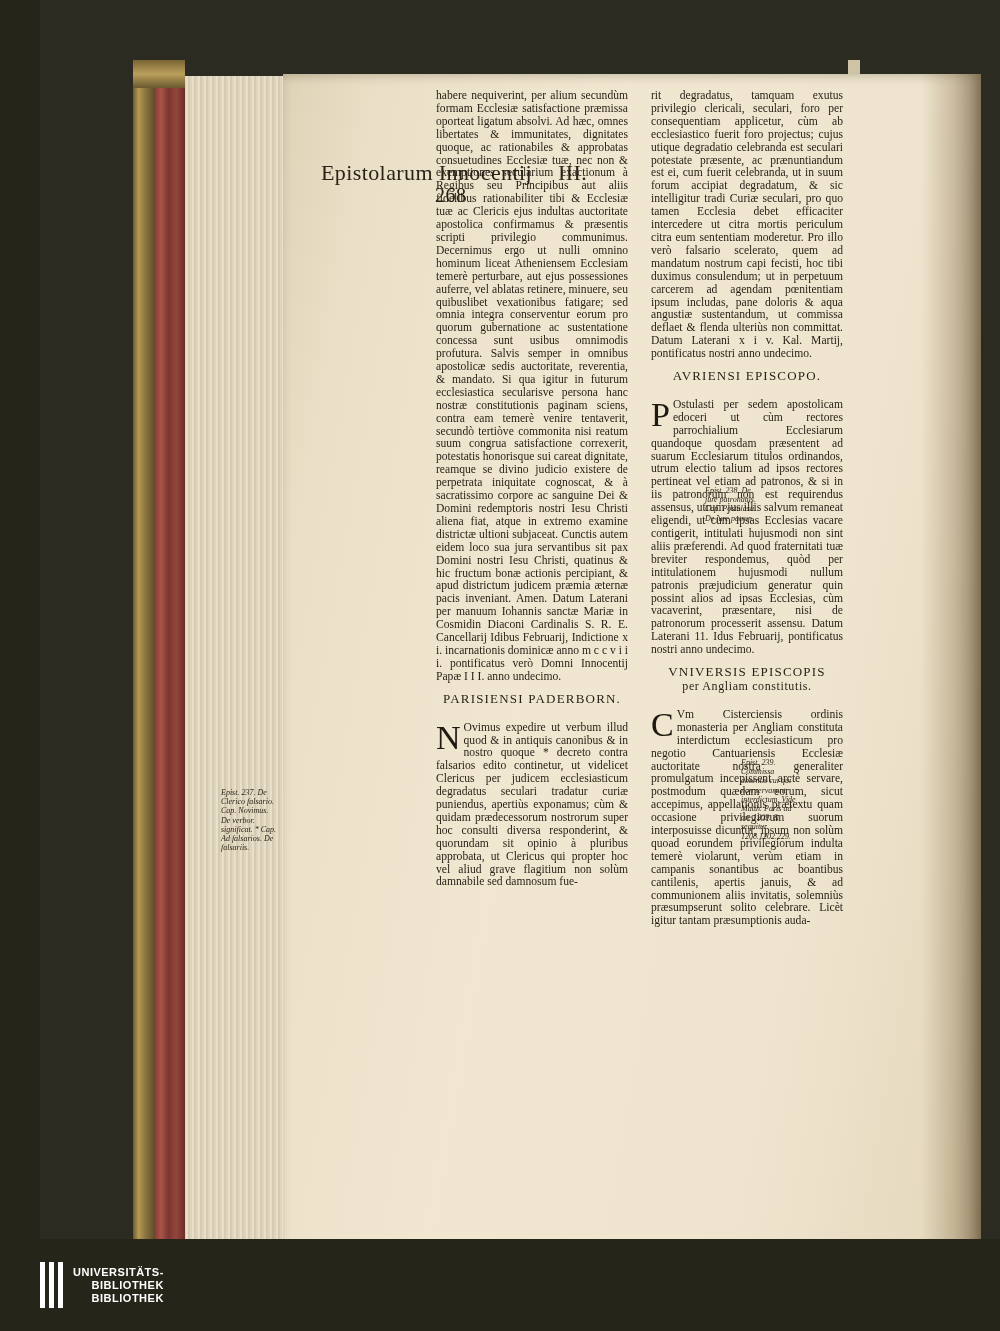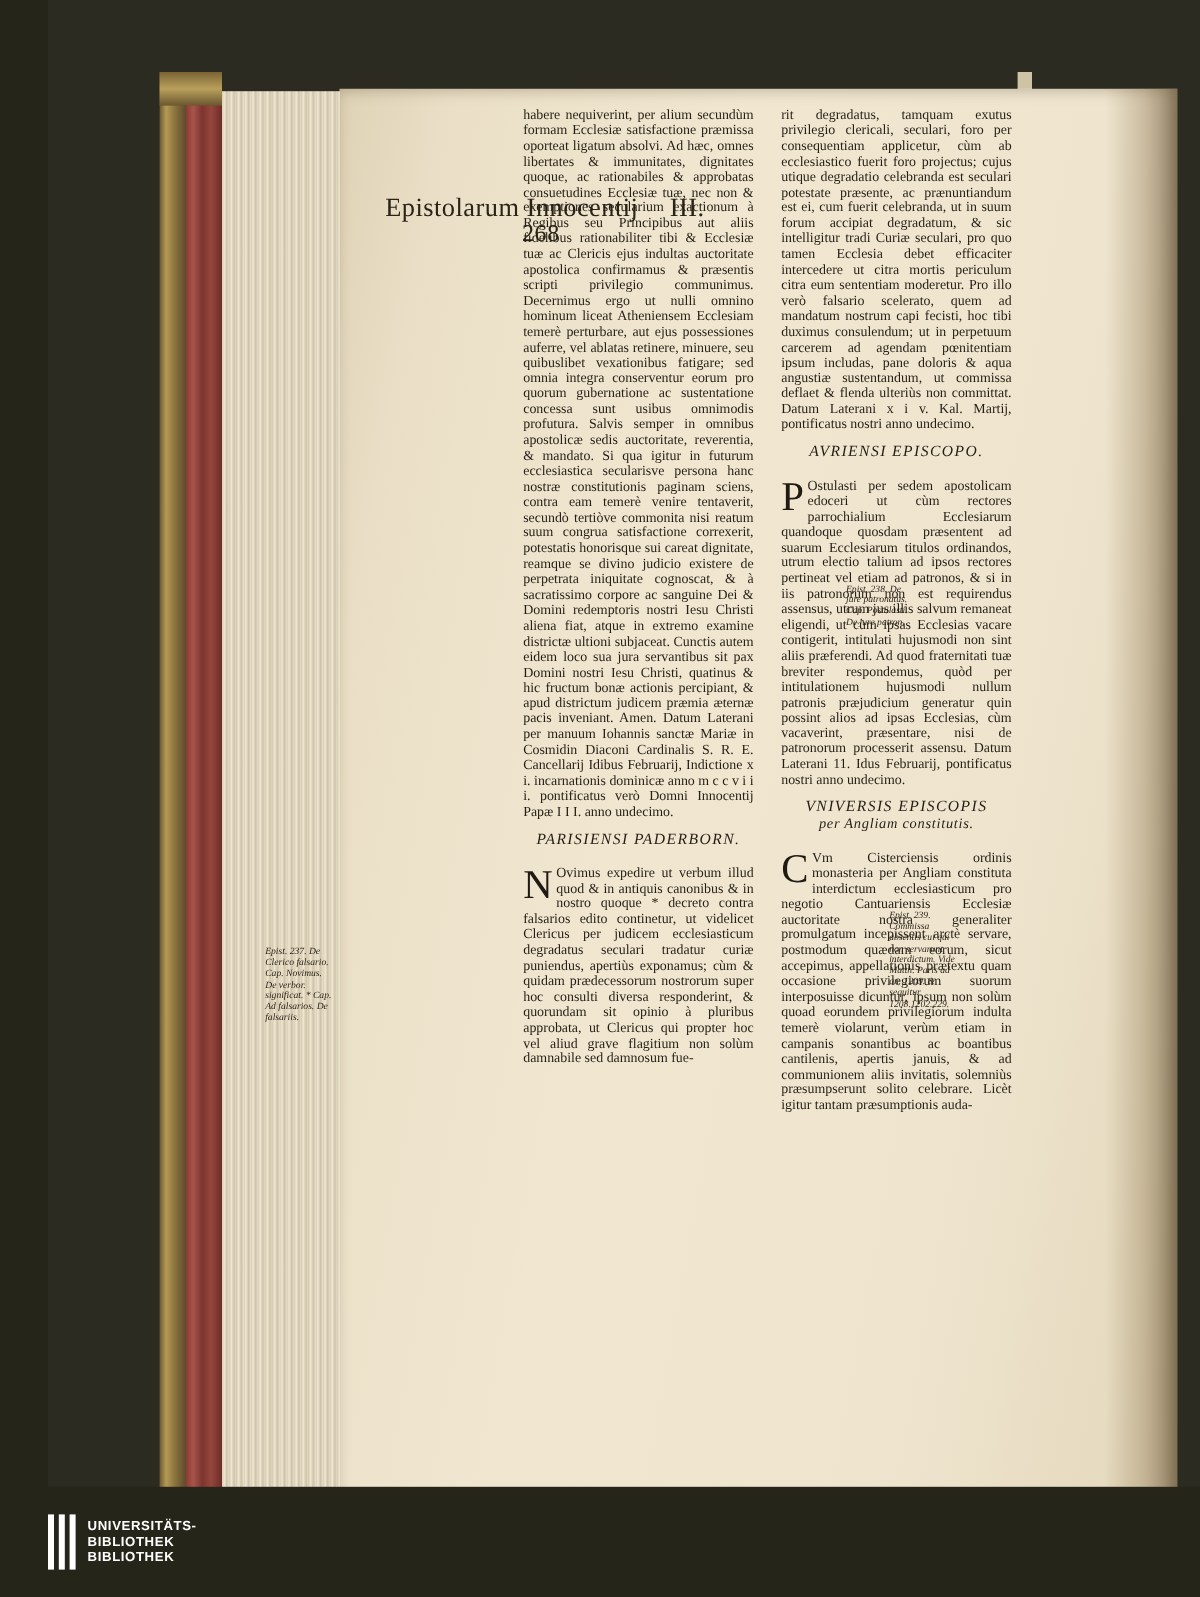--- a/index.html
+++ b/index.html
@@ -38,40 +38,40 @@
   
   .head{position:absolute;left:12px;right:0;top:86px;text-align:left;}
   .folio{position:absolute;left:152px;top:86px;font-size:20px;letter-spacing:.5px;color:#2a2317;margin-top:24px;}
   .runtitle{font-size:22px;color:#2a2317;letter-spacing:.4px;margin-left:26px;}
   .col{position:absolute;top:0;width:192px;
        font-size:11.6px;line-height:12.9px;text-align:justify;color:#241e14;
        -webkit-hyphens:auto;hyphens:auto;}
   #colL{left:153px;}
   #colR{left:368px;}
 
-  .sechead{font-style:italic;text-align:center;letter-spacing:1.2px;font-size:13px;
+  .sechead{text-align:center;letter-spacing:1.2px;font-size:13px;
      margin:9px 0 4px 0;color:#241e14;}
   .sechead.small2{font-size:12px;letter-spacing:.6px;}
   .para{margin:16px 0 2px 0;}
 
   
   .dropwrap{position:relative;}
   .dropcap{float:left;font-size:34px;line-height:29px;padding:1px 3px 0 0;color:#201b12;}
 
   
   .marg{position:absolute;font-style:italic;font-size:8px;line-height:9.2px;color:#2b2418;width:58px;}
   #margL{left:88px;top:728px;}
   #margR1{left:572px;top:426px;width:56px;}
   #margR2{left:608px;top:698px;width:58px;font-family:Liberation Serif, serif;}
 
   
   .bleed{position:absolute;color:#b9ab88;font-size:9px;line-height:10px;opacity:.55;}
 
   
-  #logo{position:absolute;left:40px;bottom:18px;width:180px;height:56px;display:flex;align-items:center;}
+  #logo{position:absolute;left:40px;bottom:18px;width:180px;height:56px;display:flex;align-items:center;text-align:right;}
   #logo .bars{display:flex;gap:4px;margin-right:10px;}
   #logo .bars i{display:block;width:5px;height:46px;background:#ffffff;}
   #logo .txt{color:#ffffff;font-family:"Liberation Sans",sans-serif;font-size:11px;line-height:13px;letter-spacing:.5px;font-weight:bold;}
   #logobg{position:absolute;left:0;bottom:0;width:1000px;height:92px;background:#262519;}
 </style>
 </head>
 <body>
 
 <div id="backdrop"></div>
 <div id="leftstrip"></div>

